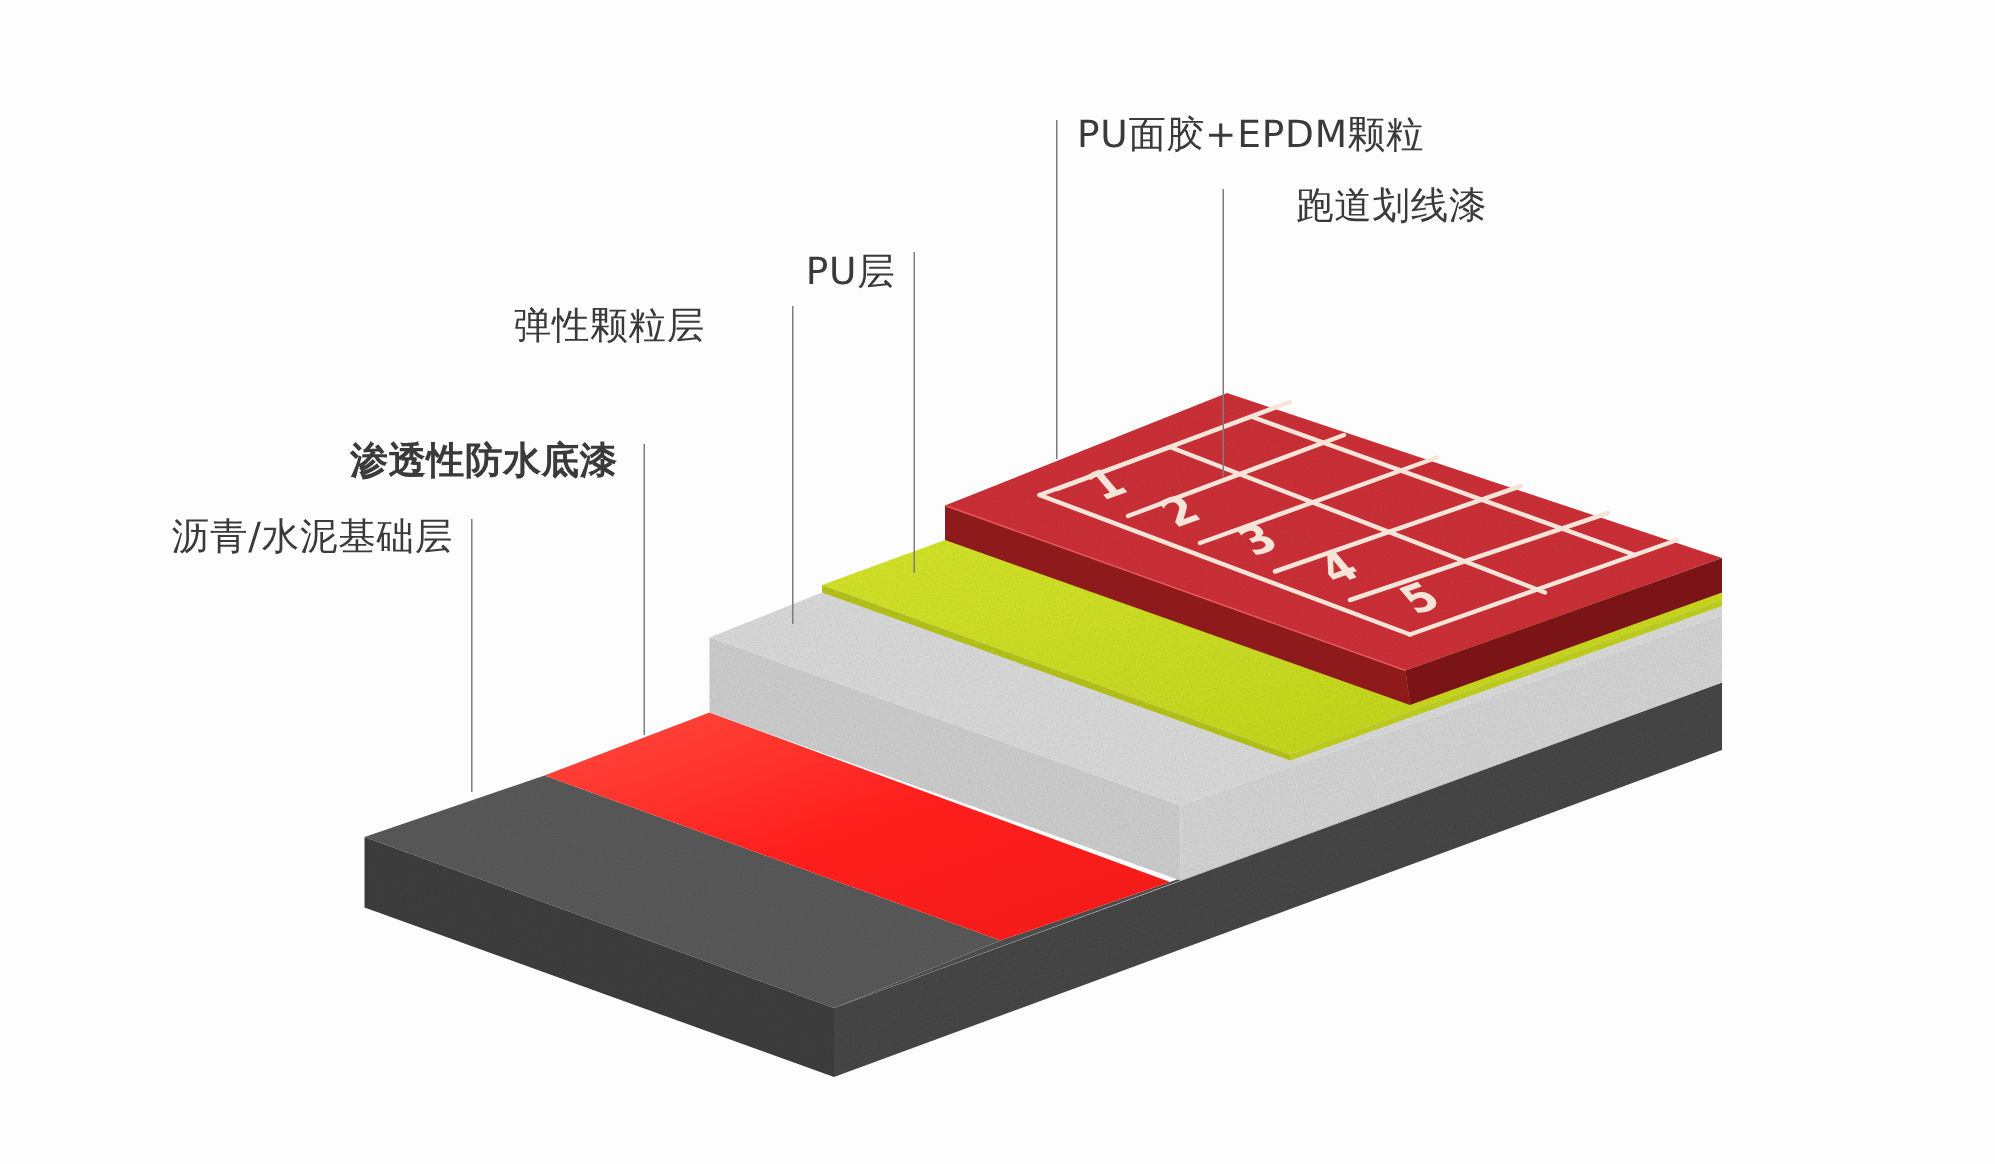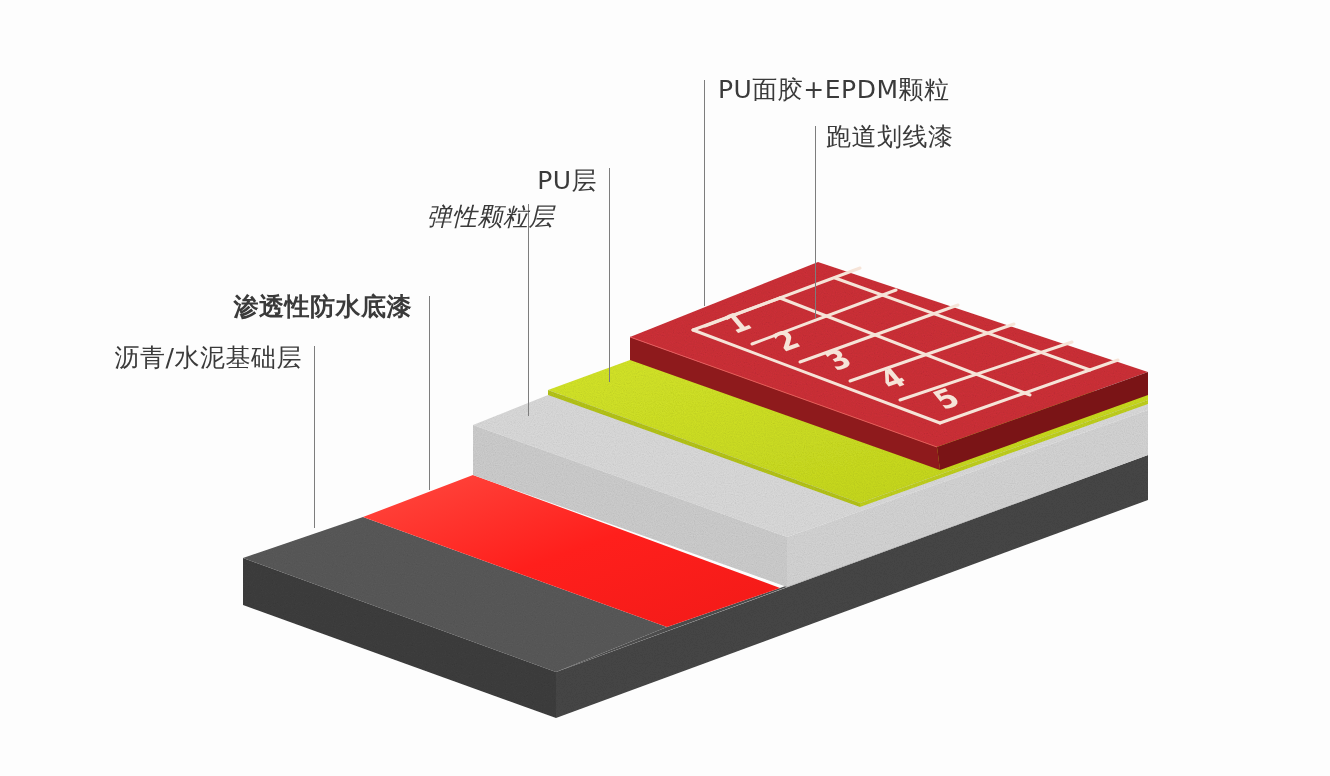--- a/index.html
+++ b/index.html
@@ -119,17 +119,17 @@
 </svg>
 
 <div class="leader" style="left:314px; top:346px; height:182px;"></div>
 <div class="leader" style="left:429px; top:296px; height:194px;"></div>
 <div class="leader" style="left:528px; top:204px; height:212px;"></div>
 <div class="leader" style="left:609px; top:168px; height:214px;"></div>
 <div class="leader" style="left:704px; top:80px; height:226px;"></div>
 <div class="leader" style="left:815px; top:126px; height:192px;"></div>
 
 <div class="label" style="left:718px; top:78px;">PU面胶+EPDM颗粒</div>
-<div class="label" style="left:826px; top:125px;">跑道划线漆</div>
+<div class="label" style="left:864px; top:125px;">跑道划线漆</div>
 <div class="label right" style="right:733px; top:169px;">PU层</div>
-<div class="label right" style="right:776px; top:205px;font-style:italic;">弹性颗粒层</div>
+<div class="label right" style="right:860px; top:205px;">弹性颗粒层</div>
 <div class="label right" style="right:918px; top:295px;font-weight:bold;">渗透性防水底漆</div>
 <div class="label right" style="right:1028px; top:346px;">沥青/水泥基础层</div>
 
 </body></html>

